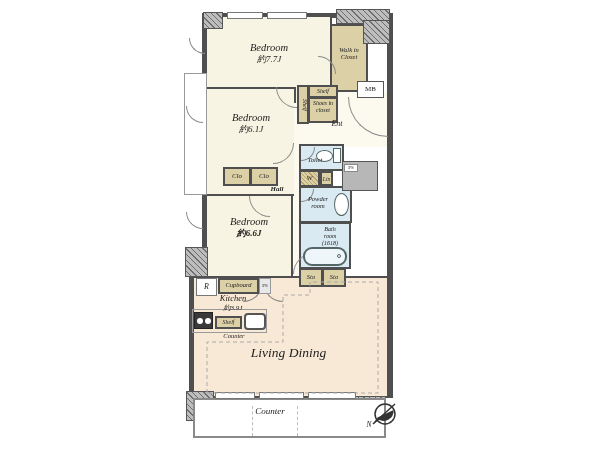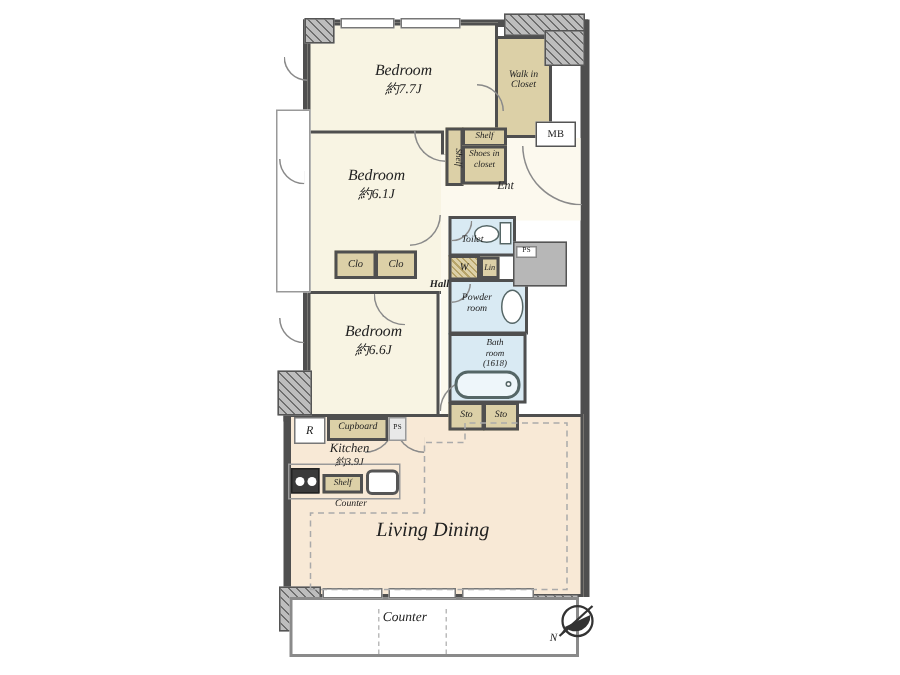--- a/index.html
+++ b/index.html
@@ -127,23 +127,23 @@
   <div class="abs lbl" style="left:331px;top:46px;width:36px;font-size:6.5px;">
     <div>Walk in</div>
     <div>Closet</div>
   </div>
   <div class="abs lbl" style="left:212px;top:112px;width:78px;">
     <div style="font-size:10.5px;">Bedroom</div>
     <div style="font-size:9px;">約6.1J</div>
   </div>
   <div class="abs lbl" style="left:210px;top:216px;width:78px;">
     <div style="font-size:10.5px;">Bedroom</div>
-    <div style="font-size:9px;">約6.6J</div>
+    <div style="font-size:9px;font-weight:bold;">約6.6J</div>
   </div>
-  <div class="abs lbl" style="left:280px;top:185px;width:26px;font-size:7px;font-weight:bold;">Hall</div>
+  <div class="abs lbl" style="left:264px;top:185px;width:26px;font-size:7px;font-weight:bold;">Hall</div>
   <div class="abs lbl" style="left:324px;top:119px;width:26px;font-size:8px;">Ent</div>
   <div class="abs lbl" style="left:300px;top:156px;width:30px;font-size:6.5px;">Toilet</div>
   <div class="abs lbl" style="left:299px;top:174px;width:21px;font-size:7px;">W</div>
   <div class="abs lbl" style="left:320px;top:176px;width:13px;font-size:5.5px;">Lin</div>
   <div class="abs lbl" style="left:300px;top:195px;width:36px;font-size:6.5px;">
     <div>Powder</div>
     <div>room</div>
   </div>
   <div class="abs lbl" style="left:312px;top:226px;width:36px;font-size:6px;">
     <div>Bath</div>

